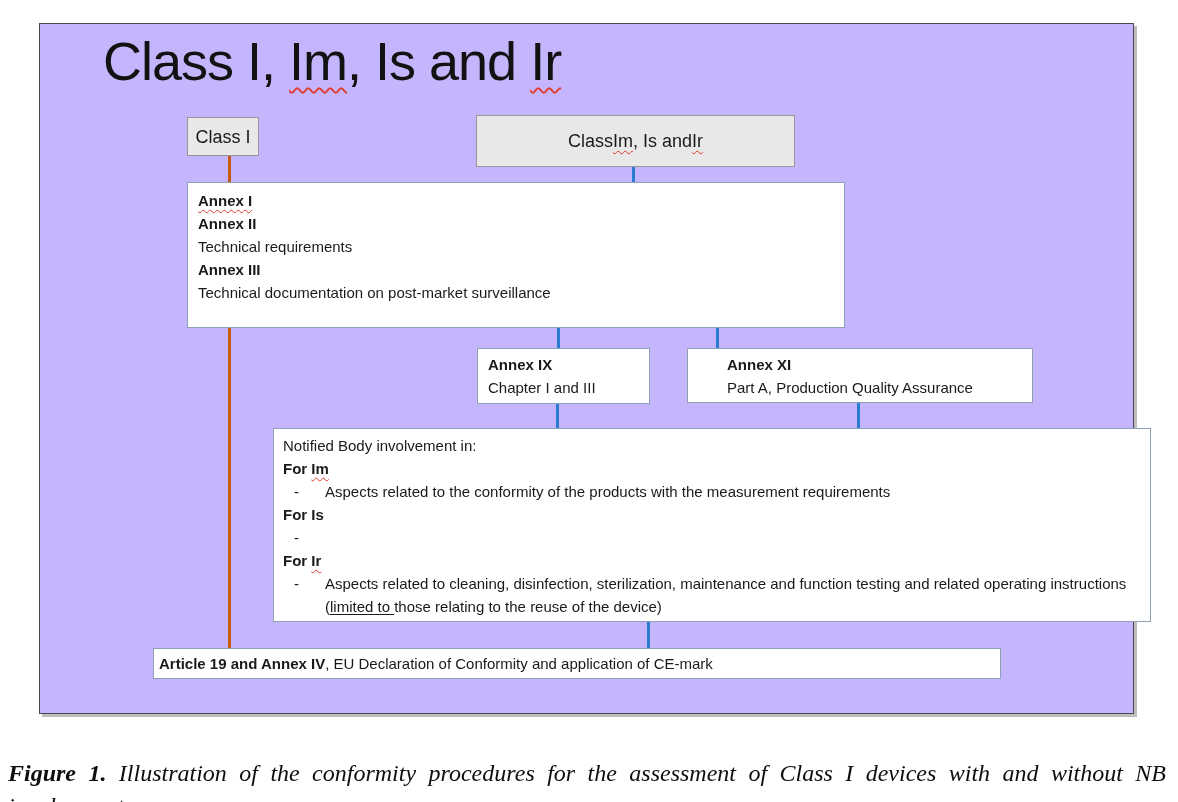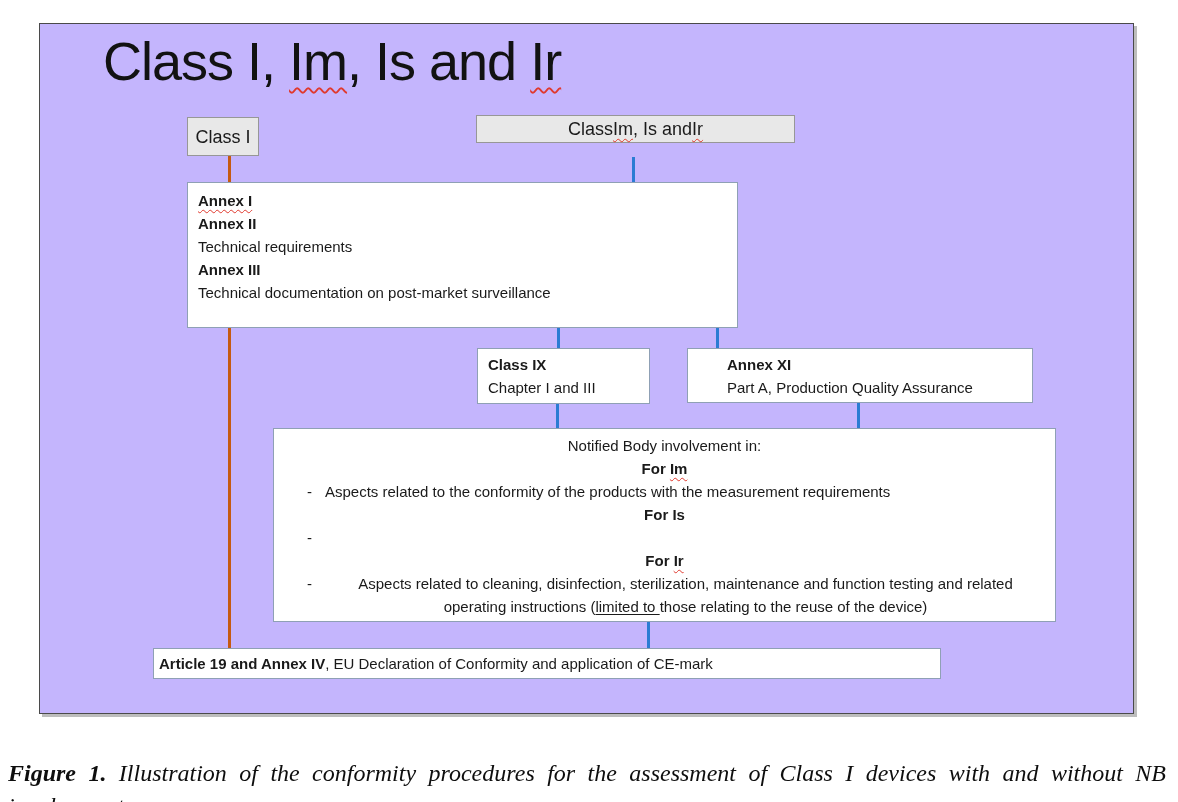--- a/index.html
+++ b/index.html
@@ -69,64 +69,64 @@
     <div class="conn blue" style="left:517px; top:303px; height:22px;"></div>
     <div class="conn blue" style="left:676px; top:303px; height:22px;"></div>
     <div class="conn blue" style="left:516px; top:379px; height:26px;"></div>
     <div class="conn blue" style="left:817px; top:378px; height:27px;"></div>
     <div class="conn blue" style="left:607px; top:597px; height:28px;"></div>
 
     <div class="node gray" style="left:147px; top:93px; width:72px; height:39px;">
         <span>Class I</span>
       </div>
 
-    <div class="node gray" style="left:436px; top:91px; width:319px; height:28px;">
+    <div class="node gray" style="left:436px; top:91px; width:319px; height:52px;">
         <span>Class </span>
         <span class="sq">Im</span>
         <span>, Is and </span>
         <span class="sq">Ir</span>
       </div>
 
-    <div class="node pad-annex" style="left:147px; top:158px; width:551px; height:146px;">
+    <div class="node pad-annex" style="left:147px; top:158px; width:658px; height:146px;">
         <div class="line"><span><span class="b sq">Annex I</span></span></div>
         <div class="line"><span><span class="b">Annex II</span></span></div>
         <div class="line"><span><span>Technical requirements</span></span></div>
         <div class="line"><span><span class="b">Annex III</span></span></div>
         <div class="line"><span><span>Technical documentation on post-market surveillance</span></span></div>
       </div>
 
     <div class="node pad-small" style="left:437px; top:324px; width:173px; height:56px;">
-        <div class="line"><span><span class="b">Class IX</span></span></div>
+        <div class="line"><span><span class="b">Annex IX</span></span></div>
         <div class="line"><span><span>Chapter I and III</span></span></div>
       </div>
 
     <div class="node pad-small" style="left:647px; top:324px; width:346px; height:55px;padding-left:39px;">
         <div class="line"><span><span class="b">Annex XI</span></span></div>
         <div class="line"><span><span>Part A, Production Quality Assurance</span></span></div>
       </div>
 
-    <div class="node pad-notified" style="left:233px; top:404px; width:783px; height:194px;text-align:center;">
+    <div class="node pad-notified" style="left:233px; top:404px; width:878px; height:194px;">
         <div class="line"><span><span>Notified Body involvement in:</span></span></div>
         <div class="line"><span><span class="b">For </span><span class="b sq">Im</span></span></div>
         <div class="line bullet">
           <span class="dash">-</span>
           <span><span>Aspects related to the conformity of the products with the measurement requirements</span></span>
         </div>
         <div class="line"><span><span class="b">For Is</span></span></div>
         <div class="line bullet">
           <span class="dash">-</span>
         </div>
         <div class="line"><span><span class="b">For </span><span class="b sq">Ir</span></span></div>
         <div class="line bullet">
           <span class="dash">-</span>
           <span><span>Aspects related to cleaning, disinfection, sterilization, maintenance and function testing and related operating instructions (</span><span class="ul">limited to </span><span>those relating to the reuse of the device)</span></span>
         </div>
       </div>
 
-    <div class="node pad-article" style="left:113px; top:624px; width:788px; height:31px;">
+    <div class="node pad-article" style="left:113px; top:624px; width:848px; height:31px;">
         <div class="line"><span><span class="b">Article 19 and Annex IV</span><span>, EU Declaration of Conformity and application of CE-mark</span></span></div>
       </div>
 
   </div>
 
   <p class="caption"><span class="cap-label">Figure 1.</span><span> Illustration of the conformity procedures for the assessment of Class I devices with and without NB involvement.</span></p>
 
 </div>
 
 </body></html>

